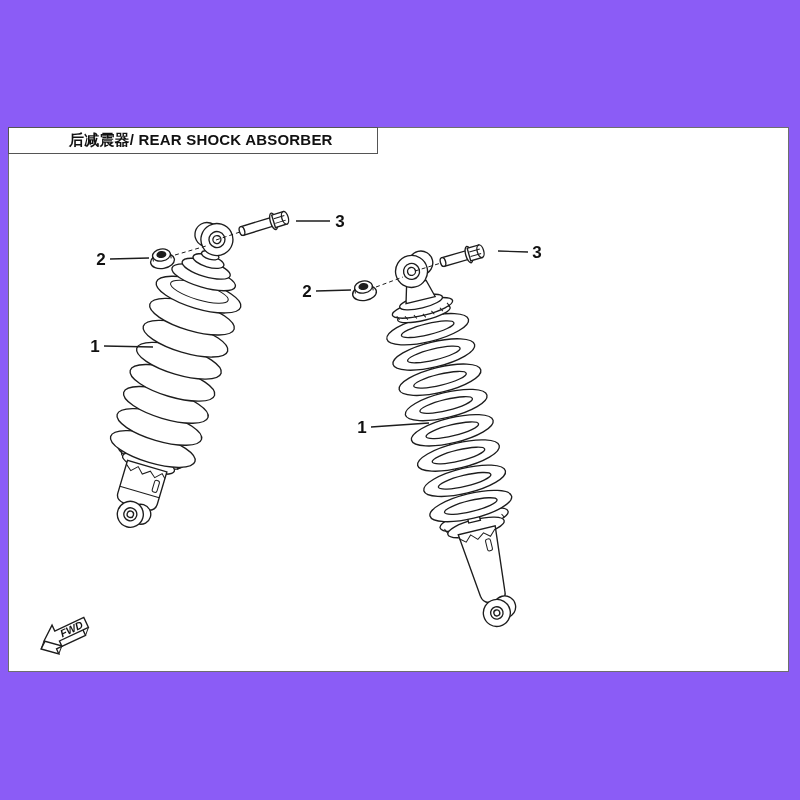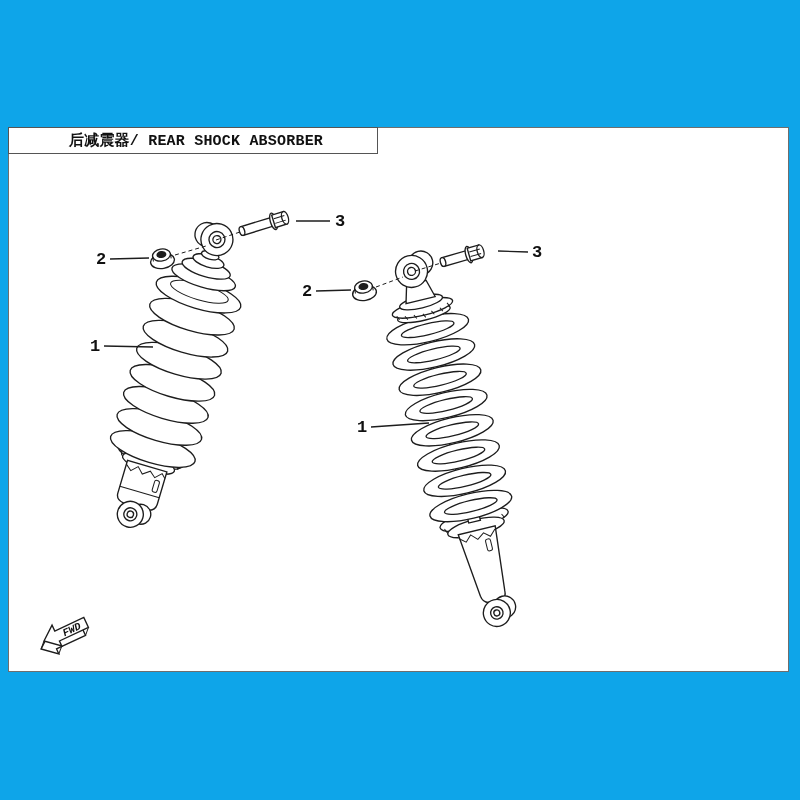--- a/index.html
+++ b/index.html
@@ -1,18 +1,18 @@
 <!DOCTYPE html>
 <html><head>
 <meta charset="utf-8">
 <style>
   html,body{margin:0;padding:0;}
   .page{
-    position:relative;width:800px;height:800px;background:#0ea5e9;
-    font-family:Liberation Mono, monospace;overflow:hidden;
+    position:relative;width:800px;height:800px;background:#8b5cf6;
+    font-family:Liberation Sans, sans-serif;overflow:hidden;
   }
   .frame{
     position:absolute;left:8px;top:127px;width:781px;height:545px;
     border:1px solid #6e6e6e;background:#ffffff;box-sizing:border-box;
   }
   .title-box{
     position:absolute;left:8px;top:127px;width:370px;height:27px;
     border:1px solid #555;background:#ffffff;box-sizing:border-box;
     display:flex;align-items:center;
   }

